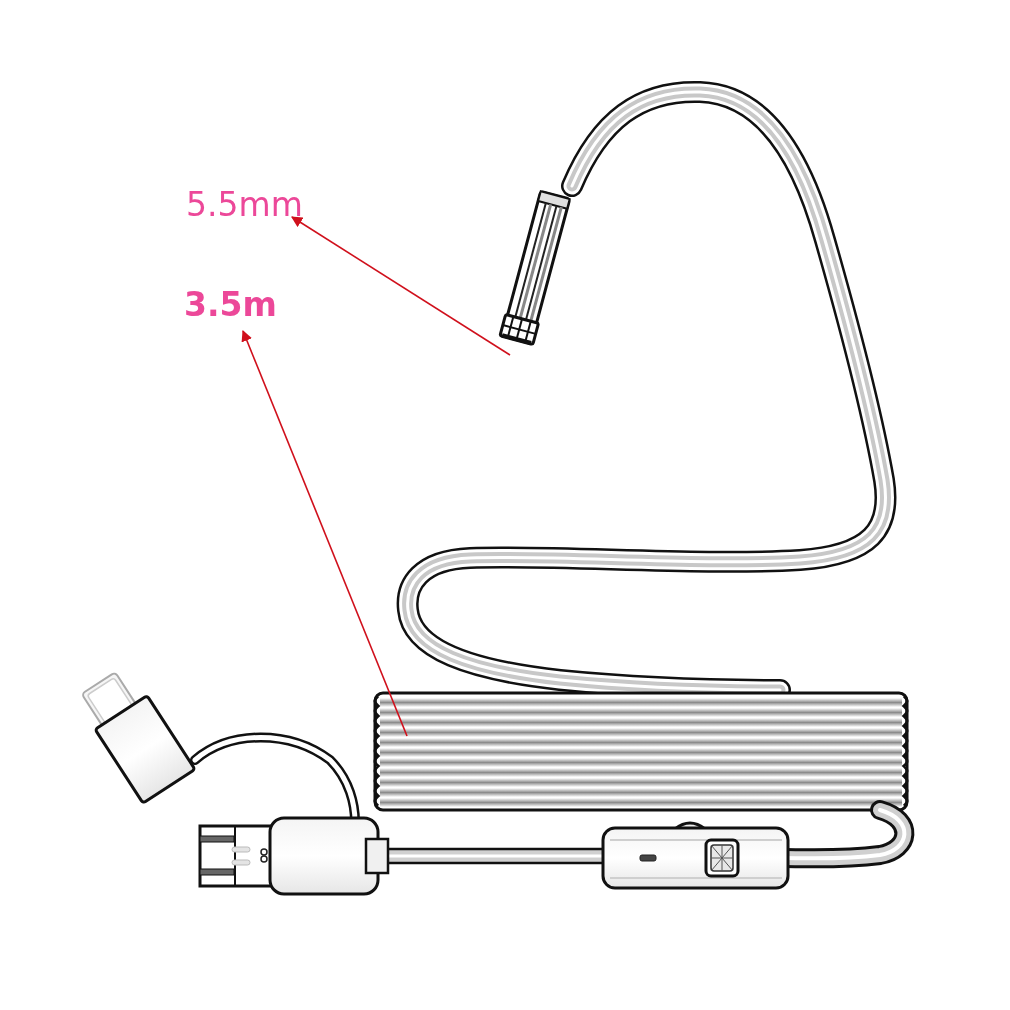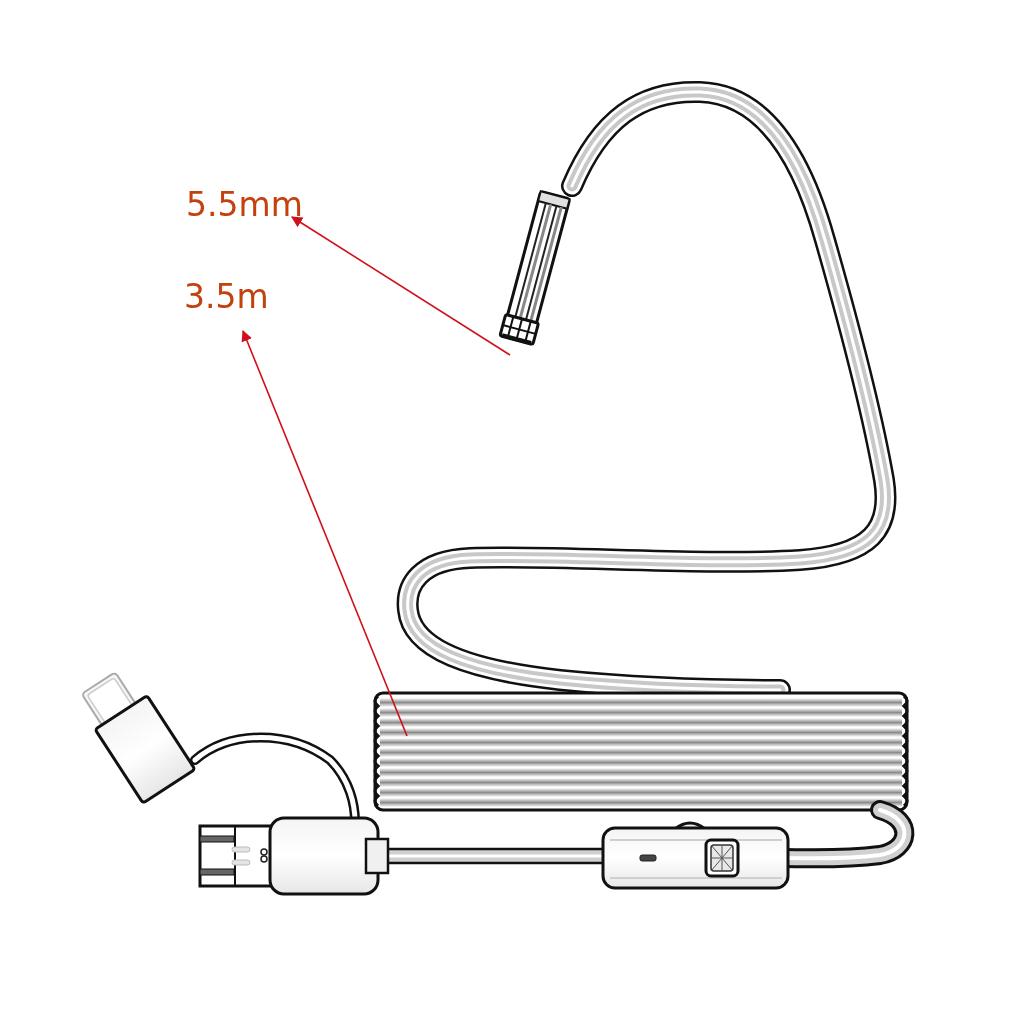--- a/index.html
+++ b/index.html
@@ -1,27 +1,27 @@
 <!DOCTYPE html>
 <html><head>
   <meta charset="utf-8">
   <style>
     html, body { margin: 0; padding: 0; background: #ffffff; }
     body { width: 1010px; height: 1010px; position: relative; overflow: hidden; }
     .canvas { position: absolute; left: 0; top: 0; width: 1010px; height: 1010px; }
     .label {
       position: absolute;
       font-family: "DejaVu Sans", sans-serif;
-      color: #c2410c;
+      color: #ec4899;
       font-size: 33px;
       letter-spacing: 0px;
       line-height: 1;
     }
     #lbl-diameter { left: 186px; top: 188px; }
-    #lbl-length { left: 184px; top: 280px; }
+    #lbl-length { left: 184px; top: 288px; font-weight: bold; }
   </style>
 </head>
 <body>
 
 <div class="canvas">
   <svg width="1010" height="1010" viewBox="0 0 1010 1010" xmlns="http://www.w3.org/2000/svg">
     <defs>
       <linearGradient id="coilGrad" x1="0" y1="0" x2="0" y2="1">
         <stop offset="0" stop-color="#ffffff"></stop>
         <stop offset="0.5" stop-color="#8c8c8c"></stop>

